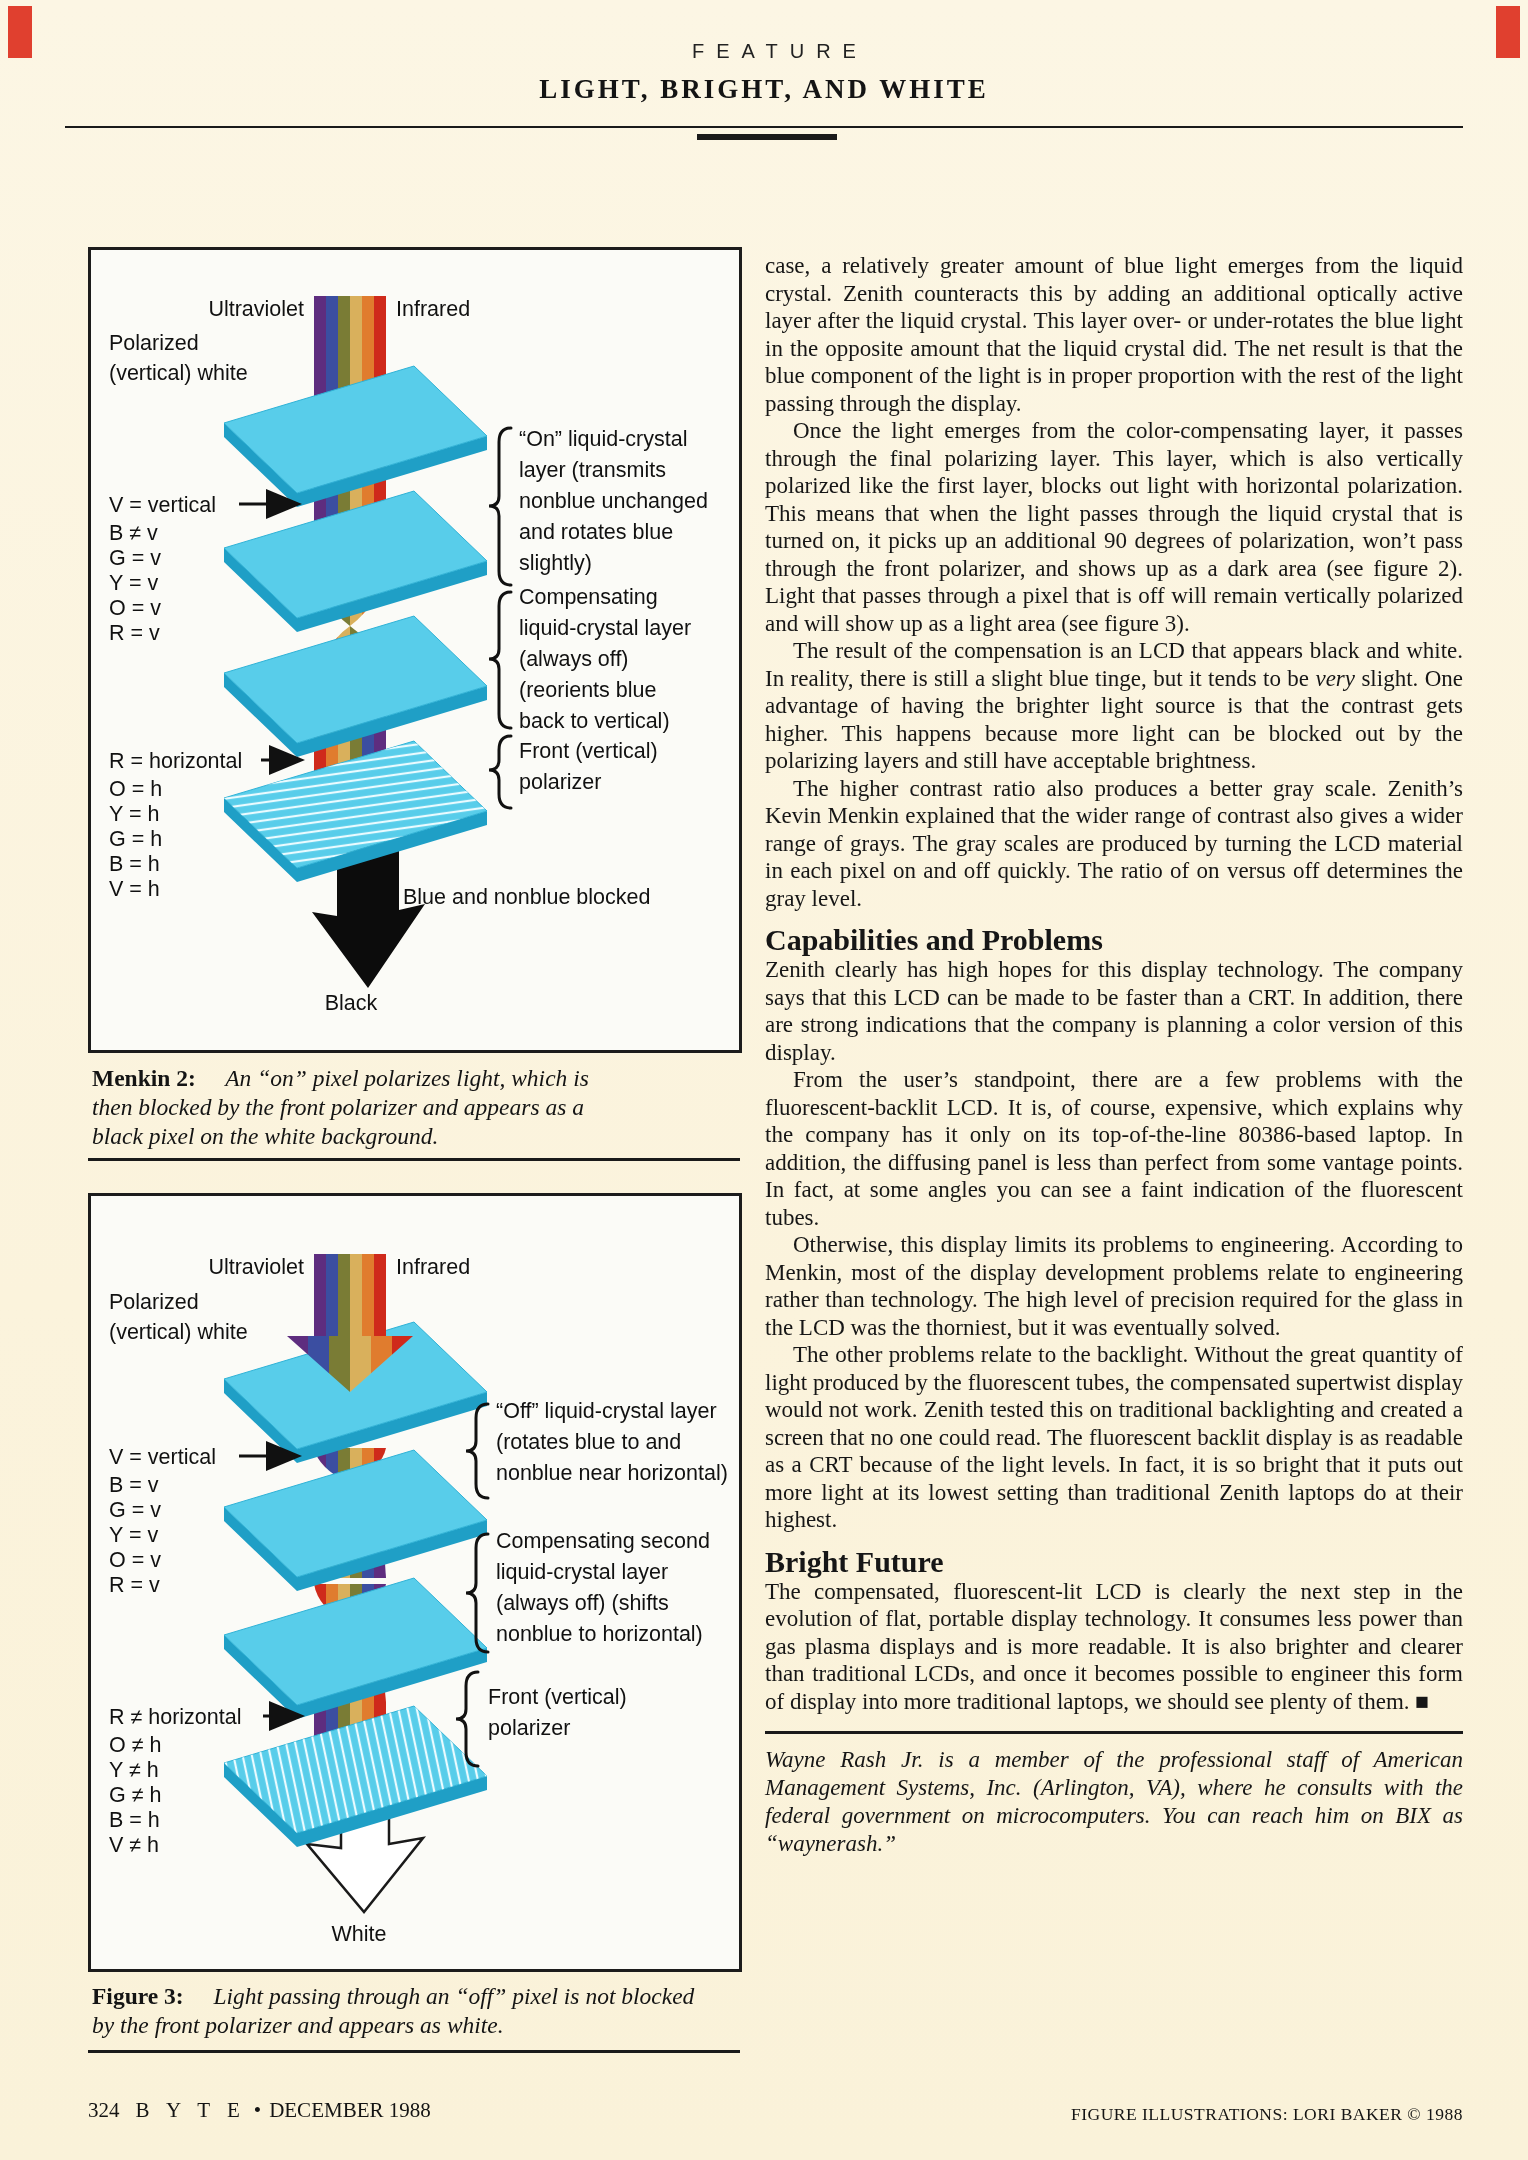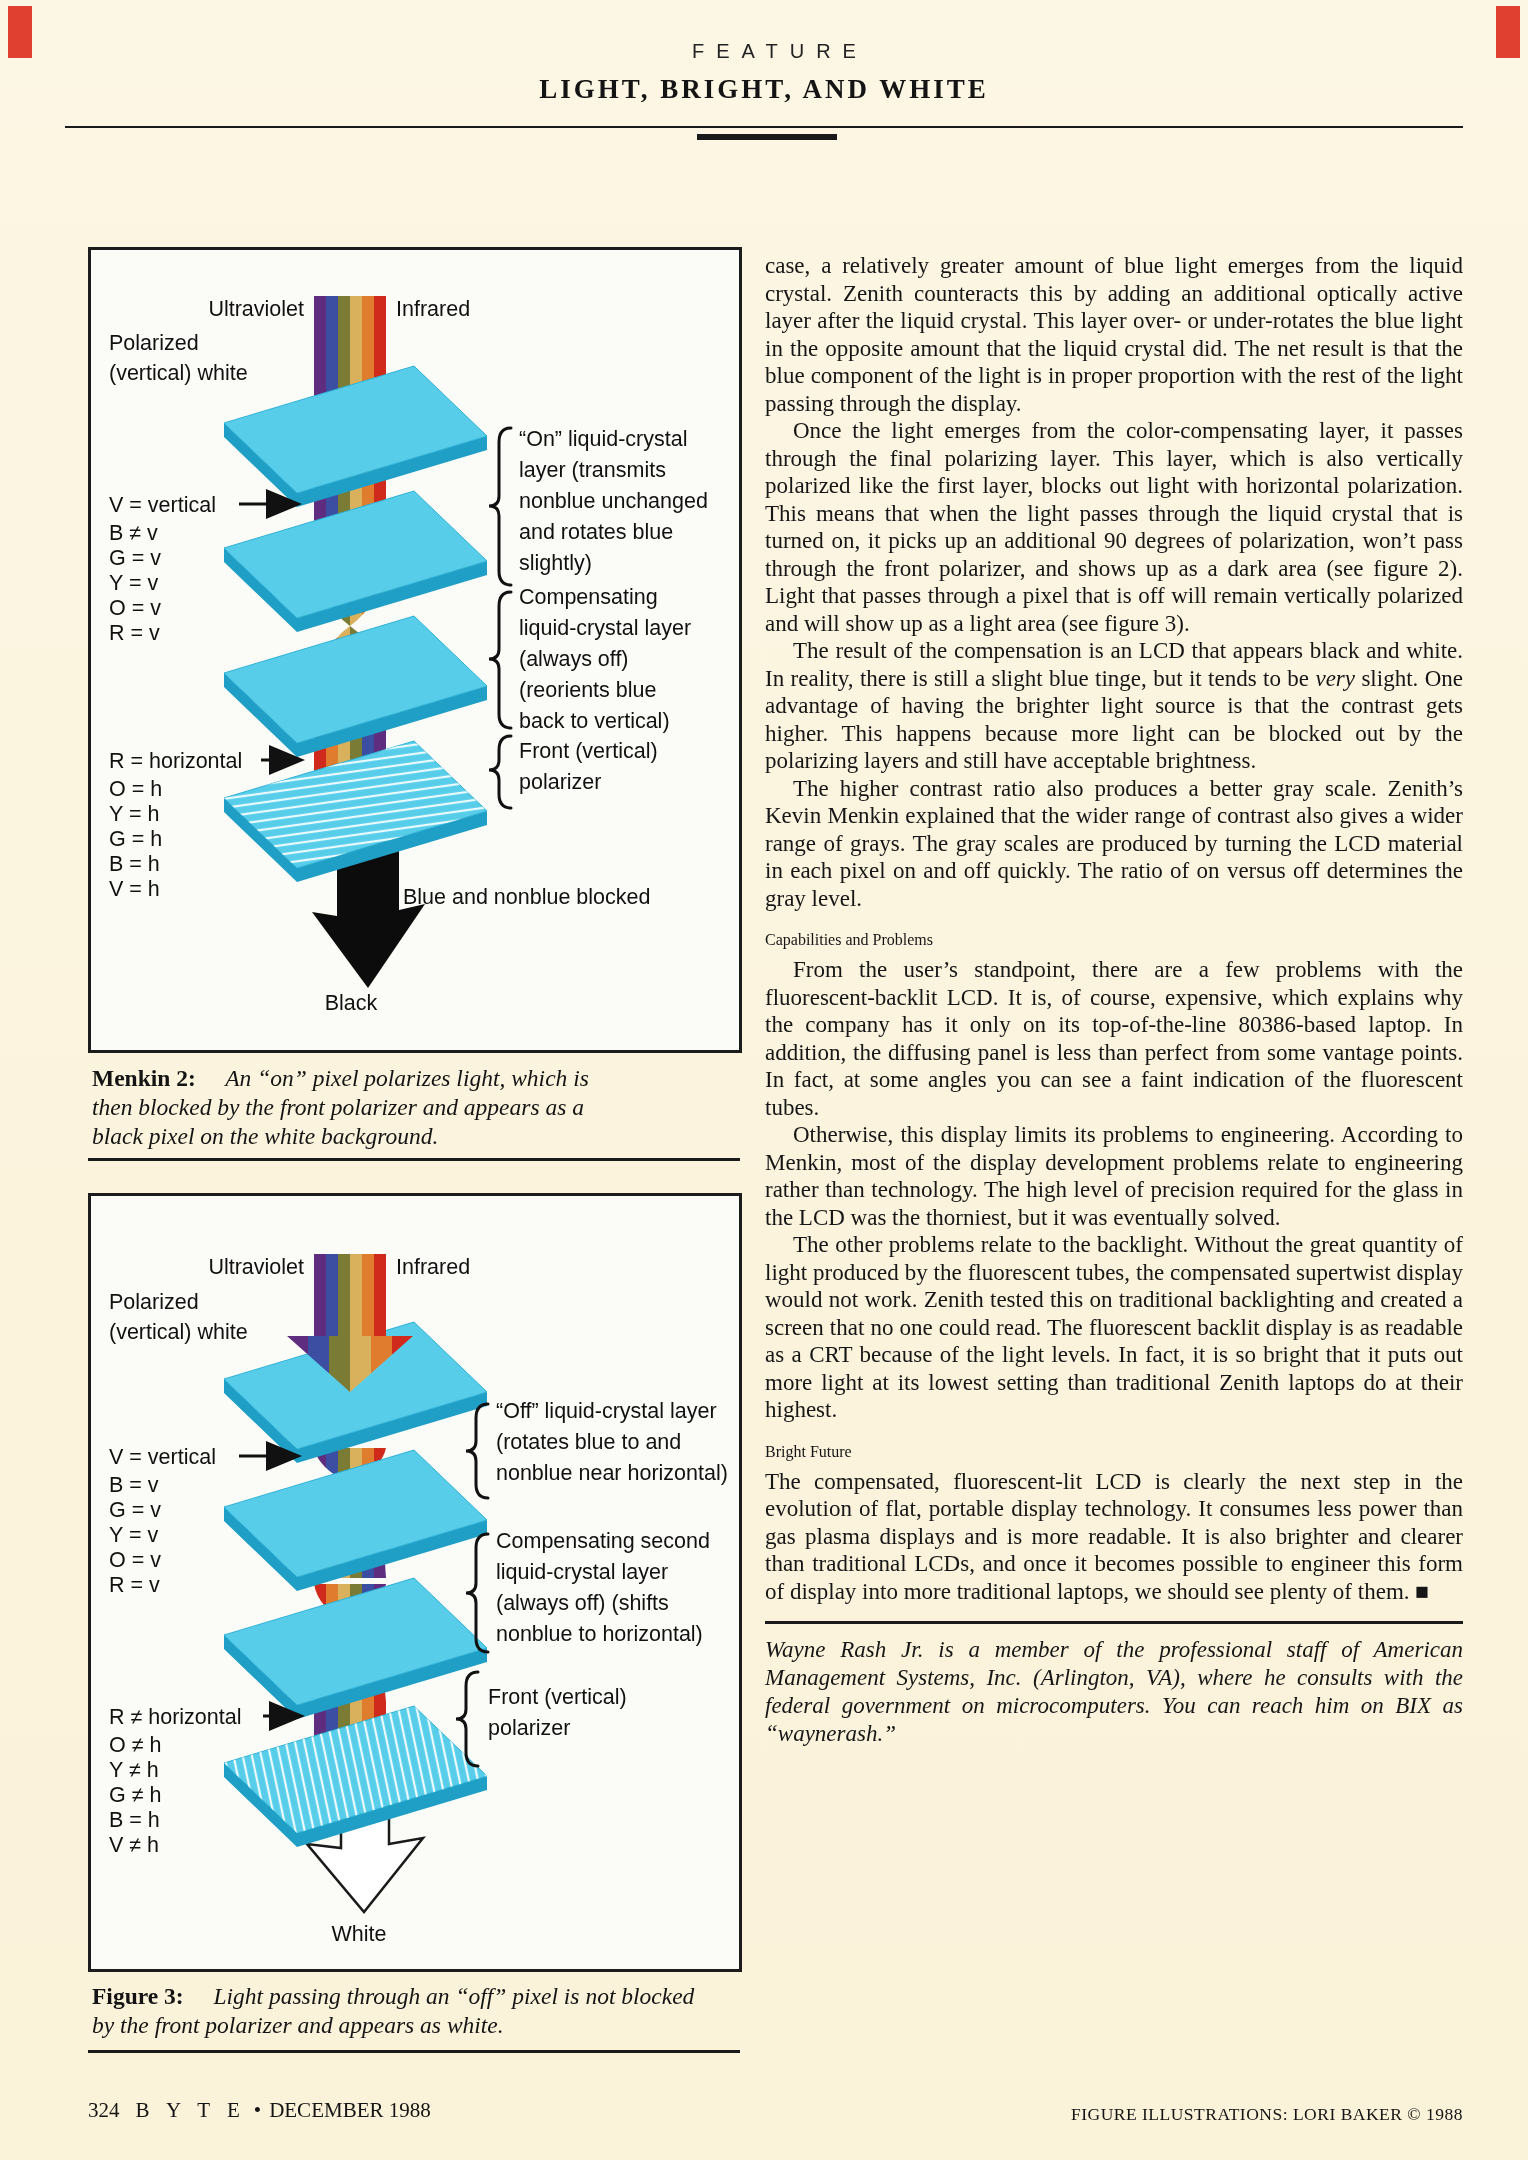--- a/index.html
+++ b/index.html
@@ -20,21 +20,21 @@
   .fig-caption{position:absolute;left:92px;font-size:23.5px;line-height:29px;color:#141414;}
   .fig-caption .cap-label{font-weight:bold;font-style:normal;}
   .fig-caption .cap-text{font-style:italic;margin-left:24px;}
   .cap2{top:1064px;width:520px;}
   .cap3{top:1982px;width:612px;}
   .col-rule{position:absolute;left:88px;width:652px;height:3px;background:#1a1a1a;}
   .cap2-rule{top:1158px;} .cap3-rule{top:2050px;}
   .right-col{position:absolute;left:765px;top:252px;width:698px;}
   .body-p{margin:0;font-size:23px;line-height:27.5px;text-align:justify;}
   .body-p.indent{text-indent:28px;}
-  .subhead{margin:14px 0 2px 0;font-size:16px;line-height:28px;font-weight:normal;}
+  .subhead{margin:14px 0 2px 0;font-size:30px;line-height:28px;font-weight:bold;}
   .bio-rule{width:698px;height:3px;background:#1a1a1a;margin:16px 0 12px 0;}
   .bio{margin:0;font-size:23px;line-height:28px;font-style:italic;text-align:justify;}
   .footer-left{position:absolute;left:88px;top:2098px;font-size:21px;color:#141414;}
   .footer-left .pn{font-weight:normal;margin-right:16px;text-align:center;}
   .footer-left .mag{letter-spacing:6px;}
   .footer-left .sep{margin:0 8px;}
   .footer-credit{position:absolute;left:765px;top:2104px;width:698px;text-align:right;
                  font-size:17.5px;letter-spacing:0.5px;color:#141414;}
   svg text{font-family:"Liberation Sans",sans-serif;font-size:21.5px;fill:#111;}
   svg .brace{fill:none;stroke:#111;stroke-width:3;stroke-linecap:round;}
@@ -276,20 +276,21 @@
     <span class="cap-label">Figure 3:</span><span class="cap-text"> Light passing through an “off” pixel is not blocked by the front polarizer and appears as white.</span>
   </div>
   <div class="col-rule cap3-rule"></div>
 
   <div class="right-col">
     <p class="body-p">case, a relatively greater amount of blue light emerges from the liquid crystal. Zenith counteracts this by adding an additional optically active layer after the liquid crystal. This layer over- or under-rotates the blue light in the opposite amount that the liquid crystal did. The net result is that the blue component of the light is in proper proportion with the rest of the light passing through the display.</p>
     <p class="body-p indent">Once the light emerges from the color-compensating layer, it passes through the final polarizing layer. This layer, which is also vertically polarized like the first layer, blocks out light with horizontal polarization. This means that when the light passes through the liquid crystal that is turned on, it picks up an additional 90 degrees of polarization, won’t pass through the front polarizer, and shows up as a dark area (see figure 2). Light that passes through a pixel that is off will remain vertically polarized and will show up as a light area (see figure 3).</p>
     <p class="body-p indent"><span>The result of the compensation is an LCD that appears black and white. In reality, there is still a slight blue tinge, but it tends to be </span><i>very</i><span> slight. One advantage of having the brighter light source is that the contrast gets higher. This happens because more light can be blocked out by the polarizing layers and still have acceptable brightness.</span></p>
     <p class="body-p indent">The higher contrast ratio also produces a better gray scale. Zenith’s Kevin Menkin explained that the wider range of contrast also gives a wider range of grays. The gray scales are produced by turning the LCD material in each pixel on and off quickly. The ratio of on versus off determines the gray level.</p>
     <h3 class="subhead">Capabilities and Problems</h3>
+    <p class="body-p">Zenith clearly has high hopes for this display technology. The company says that this LCD can be made to be faster than a CRT. In addition, there are strong indications that the company is planning a color version of this display.</p>
     <p class="body-p indent">From the user’s standpoint, there are a few problems with the fluorescent-backlit LCD. It is, of course, expensive, which explains why the company has it only on its top-of-the-line 80386-based laptop. In addition, the diffusing panel is less than perfect from some vantage points. In fact, at some angles you can see a faint indication of the fluorescent tubes.</p>
     <p class="body-p indent">Otherwise, this display limits its problems to engineering. According to Menkin, most of the display development problems relate to engineering rather than technology. The high level of precision required for the glass in the LCD was the thorniest, but it was eventually solved.</p>
     <p class="body-p indent">The other problems relate to the backlight. Without the great quantity of light produced by the fluorescent tubes, the compensated supertwist display would not work. Zenith tested this on traditional backlighting and created a screen that no one could read. The fluorescent backlit display is as readable as a CRT because of the light levels. In fact, it is so bright that it puts out more light at its lowest setting than traditional Zenith laptops do at their highest.</p>
     <h3 class="subhead">Bright Future</h3>
     <p class="body-p">The compensated, fluorescent-lit LCD is clearly the next step in the evolution of flat, portable display technology. It consumes less power than gas plasma displays and is more readable. It is also brighter and clearer than traditional LCDs, and once it becomes possible to engineer this form of display into more traditional laptops, we should see plenty of them.  ■</p>
     <div class="bio-rule"></div>
     <p class="bio">Wayne Rash Jr. is a member of the professional staff of American Management Systems, Inc. (Arlington, VA), where he consults with the federal government on microcomputers. You can reach him on BIX as “waynerash.”</p>
   </div>
 
   <div class="footer-left">

